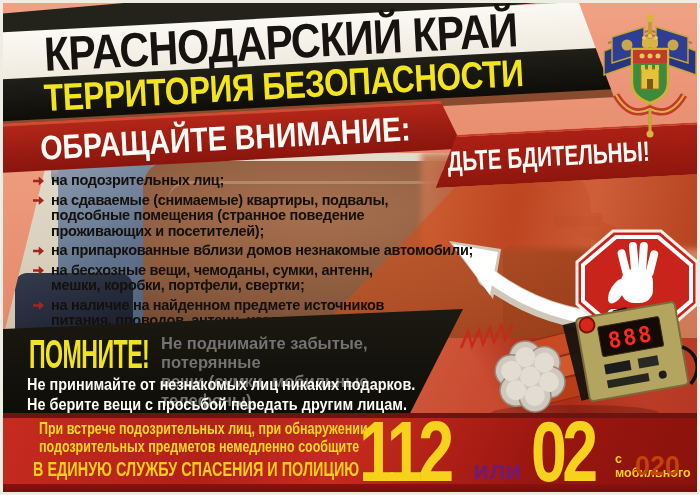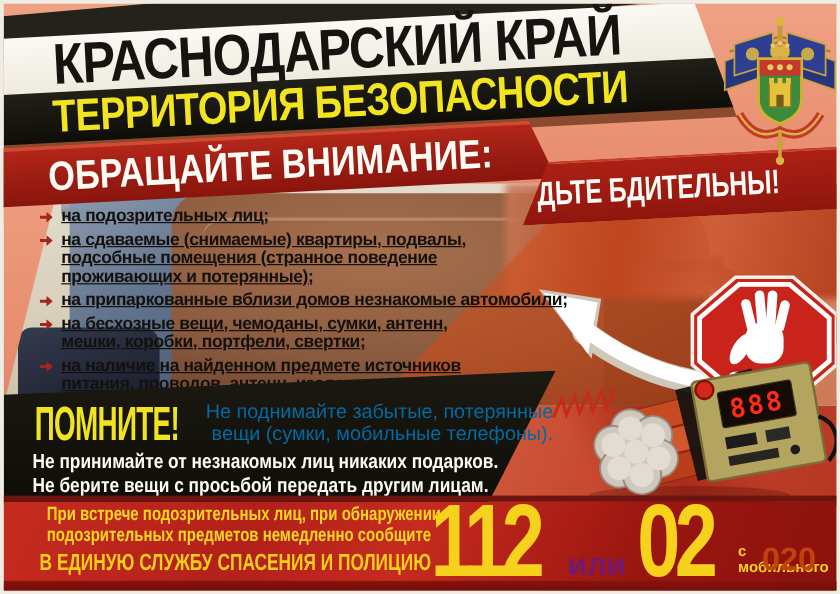--- a/index.html
+++ b/index.html
@@ -49,36 +49,36 @@
        border-top:3px solid #d24a31;transform:rotate(-3deg);transform-origin:0 0;
        clip-path:polygon(0 0,446px 0,468px 52px,0 52px);display:flex;align-items:center;padding-left:44px;box-sizing:border-box;}
   .attn-text{font-size:34px;font-weight:900;color:#fdfbf6;transform:scaleX(.84);}
   .band-vig{left:430px;top:133px;width:282px;height:50px;background:linear-gradient(180deg,#ac2015 0%,#8f160d 100%);
        border-top:2px solid #c2402a;transform:rotate(-3deg);transform-origin:0 0;
        clip-path:polygon(24px 0,282px 0,282px 52px,0 52px);display:flex;align-items:center;justify-content:center;}
   .vig-text{font-size:28px;font-weight:900;color:#fdfbf6;transform:scaleX(.74);}
 
   
   .bullets{left:30px;top:170px;width:430px;list-style:none;margin:0;padding:0;}
-  .bullets li{position:relative;padding-left:18px;margin-bottom:4px;font-size:14.5px;line-height:15.5px;font-weight:800;color:#13100d;letter-spacing:-.3px;text-decoration:underline;}
+  .bullets li{position:relative;padding-left:18px;margin-bottom:4px;font-size:14.5px;line-height:15.5px;font-weight:800;color:#13100d;letter-spacing:-.3px;}
   .bullets li:nth-child(2),.bullets li:nth-child(4),.bullets li:nth-child(5){max-width:356px;}
   .bullets li:nth-child(3){white-space:nowrap;}
   .bullet-arrow{position:absolute;left:0;top:3.5px;width:11px;height:9px;background:#a3261a;
        clip-path:polygon(0 36%,52% 36%,52% 0,100% 50%,52% 100%,52% 64%,0 64%);}
 
   
   .stop-wrap{left:572px;top:226px;width:124px;height:108px;}
   .stop-label{position:absolute;left:0;top:76px;width:100%;text-align:center;font-size:23px;font-weight:900;color:#ffffff;letter-spacing:0;
        text-shadow:-2px 0 2px #c21d17,2px 0 2px #c21d17,0 -2px 2px #c21d17,0 2px 2px #c21d17;}
 
   
   .remember-band{left:0;top:300px;width:700px;height:120px;background:linear-gradient(180deg,#1c1a12 0%,#0d0c07 100%);
        clip-path:polygon(0 26px,460px 6px,402px 120px,0 120px);}
   .rem-title{left:26px;top:329px;font-size:40px;font-weight:900;color:#f0e322;transform:scaleX(.58);transform-origin:left top;letter-spacing:-1px;}
-  .rem-note{left:158px;top:331px;width:300px;text-align:right;font-size:16.5px;line-height:19px;font-weight:400;color:#0369a1;}
+  .rem-note{left:158px;top:331px;width:300px;text-align:left;font-size:16.5px;line-height:19px;font-weight:700;color:#737373;}
   .rem-line2{left:24px;top:372px;font-size:17px;font-weight:800;color:#fdfbf4;transform:scaleX(.85);transform-origin:left top;white-space:nowrap;}
   .rem-line3{left:24px;top:392px;font-size:17px;font-weight:800;color:#fdfbf4;transform:scaleX(.85);transform-origin:left top;white-space:nowrap;}
 
   
   .footer{left:0;top:410px;width:700px;height:85px;border-top:5px solid #6e1410;box-sizing:border-box;
        background:linear-gradient(115deg,#c62b1f 0%,#b3201a 30%,#c62b1f 48%,#9a1610 75%,#8a120c 100%);}
   .footer-bottom{left:0;top:481px;width:700px;height:14px;background:linear-gradient(180deg,#8a120c,#5f0c07);}
   .ft-l1{left:36px;top:417px;font-size:16px;font-weight:800;color:#f7d91f;transform:scaleX(.78);transform-origin:left top;white-space:nowrap;}
   .ft-l2{left:36px;top:435px;font-size:16px;font-weight:800;color:#f7d91f;transform:scaleX(.78);transform-origin:left top;white-space:nowrap;}
   .ft-l3{left:30px;top:455px;font-size:19.5px;font-weight:900;color:#f2cf1a;transform:scaleX(.74);transform-origin:left top;white-space:nowrap;}
@@ -168,21 +168,21 @@
     <rect x="41" y="54" width="4" height="5" fill="#e6c23c"></rect>
       <rect x="48" y="54" width="4" height="5" fill="#e6c23c"></rect>
       <rect x="55" y="54" width="4" height="5" fill="#e6c23c"></rect>
     <rect x="47" y="68" width="6" height="10" fill="#7a5a14"></rect>
     <line x1="50" y1="98" x2="50" y2="120" stroke="#c9a53a" stroke-width="3"></line>
     <circle cx="50" cy="123" r="3.5" fill="#d9b445"></circle>
   </svg>
 
   <ul class="abs bullets">
     <li><span class="bullet-arrow"></span><span>на подозрительных лиц;</span></li>
-    <li><span class="bullet-arrow"></span><span>на сдаваемые (снимаемые) квартиры, подвалы, подсобные помещения (странное поведение проживающих и потерянные);</span></li>
+    <li><span class="bullet-arrow"></span><span>на сдаваемые (снимаемые) квартиры, подвалы, подсобные помещения (странное поведение проживающих и посетителей);</span></li>
     <li><span class="bullet-arrow"></span><span>на припаркованные вблизи домов незнакомые автомобили;</span></li>
     <li><span class="bullet-arrow"></span><span>на бесхозные вещи, чемоданы, сумки, антенн, мешки, коробки, портфели, свертки;</span></li>
     <li><span class="bullet-arrow"></span><span>на наличие на найденном предмете источников питания, проводов, антенн, изоленты.</span></li>
   </ul>
 
   <div class="abs stop-wrap">
     <svg width="124" height="108" viewBox="0 0 124 108">
       <polygon points="38,2 86,2 122,33 122,75 86,106 38,106 2,75 2,33" fill="#c8241c" stroke="#f2efe8" stroke-width="3"></polygon>
       <polygon points="41,8 83,8 116,36 116,72 83,100 41,100 8,72 8,36" fill="none" stroke="#ffffff" stroke-width="4"></polygon>
       <g fill="#ffffff">

